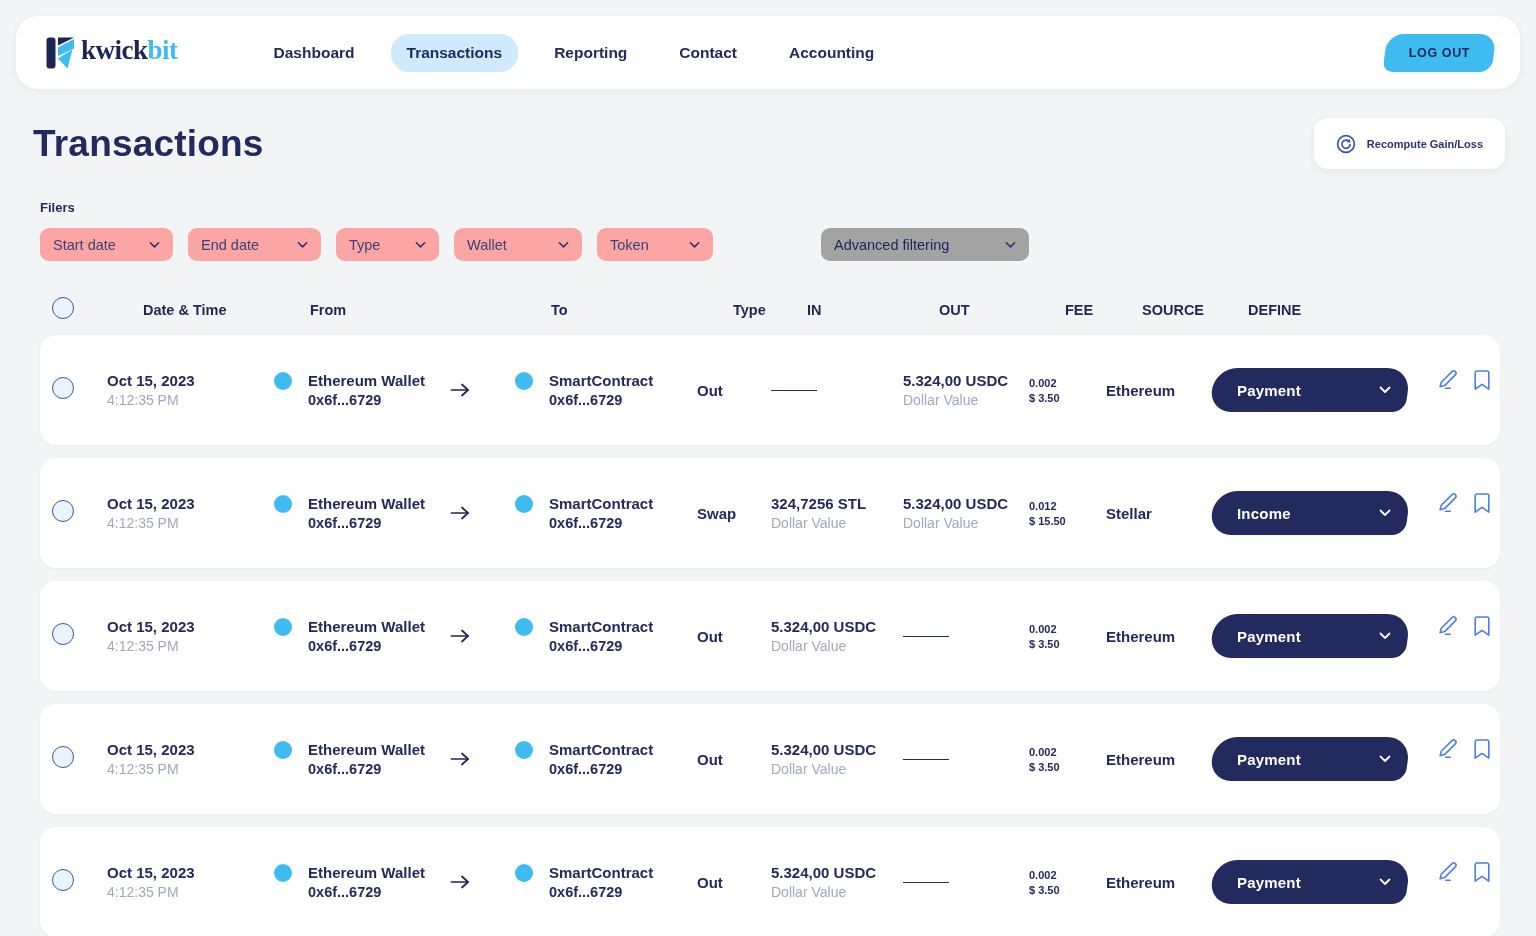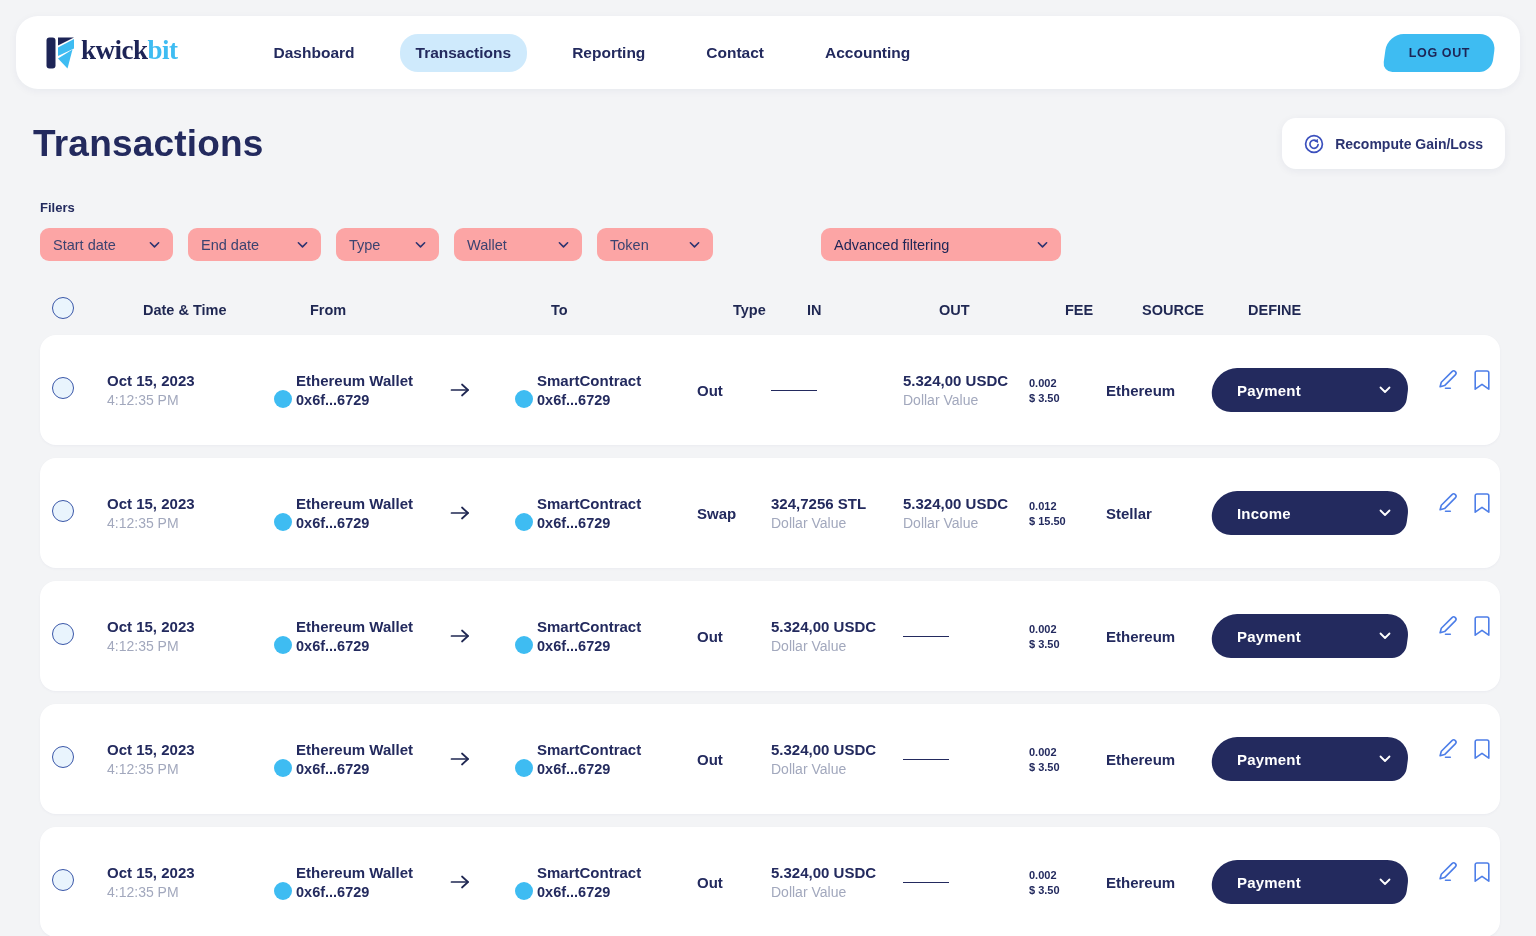--- a/index.html
+++ b/index.html
@@ -18,21 +18,21 @@
     background:#ffffff;
     border-radius:22px;
     box-shadow:0 2px 8px rgba(25,35,90,.05);
     display:flex;
     align-items:center;
     padding:0 26px 0 28px;
   }
   .logo { display:flex; align-items:flex-start; gap:3px;font-family:Liberation Serif, serif; }
   .logo-text { font-size:27px; font-weight:800; letter-spacing:-.5px; color:#1d2456; }
   .logo-text .lite { color:#3ebcf2; }
-  .mainnav { display:flex; align-items:center; gap:29px; margin-left:80px; }
+  .mainnav { display:flex; align-items:center; gap:20px; margin-left:80px; }
   .nav-item {
     font-size:15.5px; font-weight:700; color:#232a5e;
     padding:10px 16px; border-radius:18px; cursor:pointer; white-space:nowrap;
   }
   .nav-item.active { background:#cfeafc; }
   .skew-pill { position:relative; z-index:0; border:none; cursor:pointer; background:transparent; }
   .skew-pill::before {
     content:""; position:absolute; inset:0; z-index:-1;
     background:var(--pillbg,#3ebcf2);
     border-radius:16px 17px 12px 10px;
@@ -46,38 +46,38 @@
 
   
   .title-row { display:flex; align-items:center; margin:29px 31px 0 33px; }
   .page-title { font-size:37px; font-weight:800; letter-spacing:.2px; color:#232a5e; }
   .title-actions { margin-left:auto; display:flex; gap:18px; }
   .action-btn {
     height:51px; background:#fff; border:none; border-radius:14px;
     box-shadow:0 2px 8px rgba(25,35,90,.06);
     display:flex; align-items:center; gap:11px; padding:0 22px;
     font-family:"Liberation Sans", sans-serif;
-    font-size:14px; font-weight:700; color:#2b3370; cursor:pointer; white-space:nowrap;
+    font-size:11px; font-weight:700; color:#2b3370; cursor:pointer; white-space:nowrap;
   }
   .action-btn .ic { color:#3b50bd; display:flex; }
 
   
   .filters-label { margin:31px 0 0 40px; font-size:13px; font-weight:800; color:#232a5e; }
   .filter-row { display:flex; align-items:center; margin:13px 0 0 40px; gap:15px; }
   .filter-pill {
     height:33px; background:#fca5a5; border:none; border-radius:9px;
     display:flex; align-items:center; justify-content:space-between;
     padding:0 13px; font-family:"Liberation Sans", sans-serif;
     font-size:14.5px; color:#3c4370; cursor:pointer;
   }
   .filter-pill .chev { color:#2b3370; display:flex; margin-left:12px; }
   .fw-1 { width:133px; } .fw-2 { width:133px; } .fw-3 { width:204px; }
   .fw-4 { width:103px; } .fw-5 { width:128px; } .fw-6 { width:116px; }
   .filter-pill.advanced {
-    width:240px; background:#fca5a5; margin-left:93px;
+    width:208px; background:#a3a3a3; margin-left:93px;
     color:#1d2556; font-weight:500;
   }
 
   
   .row-grid {
     display:grid;
     grid-template-columns:55px 167px 175px 66px 182px 74px 132px 126px 77px 106px 1fr;
     align-items:center;
   }
   .thead { margin:33px 36px 9px 40px; padding:0 24px 0 12px; height:32px; }
@@ -88,21 +88,21 @@
     display:inline-block; cursor:pointer;
   }
   .tbody { margin:0 36px 0 40px; }
   .trow {
     background:#fff; border-radius:16px; height:110px;
     box-shadow:0 1px 3px rgba(25,35,90,.04);
     margin-bottom:13px; padding:0 24px 0 12px;
   }
   .cell-date .d1 { font-size:15px; font-weight:700; color:#232a5e; }
   .cell-date .d2 { font-size:14px; font-weight:500; color:#a2a8bd; margin-top:3px; }
-  .wallet { display:flex; align-items:flex-end; gap:4px; }
+  .wallet { display:flex; align-items:flex-start; gap:16px; }
   .dot { width:18px; height:18px; border-radius:50%; background:#3ebcf2; flex:0 0 auto; }
   .wallet .w1 { font-size:15px; font-weight:700; color:#232a5e; }
   .wallet .w2 { font-size:14.5px; font-weight:600; color:#232a5e; margin-top:3px; }
   .cell-arrow { color:#1f2752; display:flex; }
   .cell-type { font-size:15px; font-weight:700; color:#232a5e; }
   .two-line .val { font-size:15px; font-weight:700; color:#232a5e; }
   .two-line .sub { font-size:14px; font-weight:500; color:#a2a8bd; margin-top:3px; }
   .two-line .dash { display:none; width:46px; height:0; border-top:1.4px solid #232a5e; }
   .two-line.is-empty .dash { display:block; }
   .cell-fee .f1, .cell-fee .f2 { font-size:11px; font-weight:700; color:#232a5e; }

